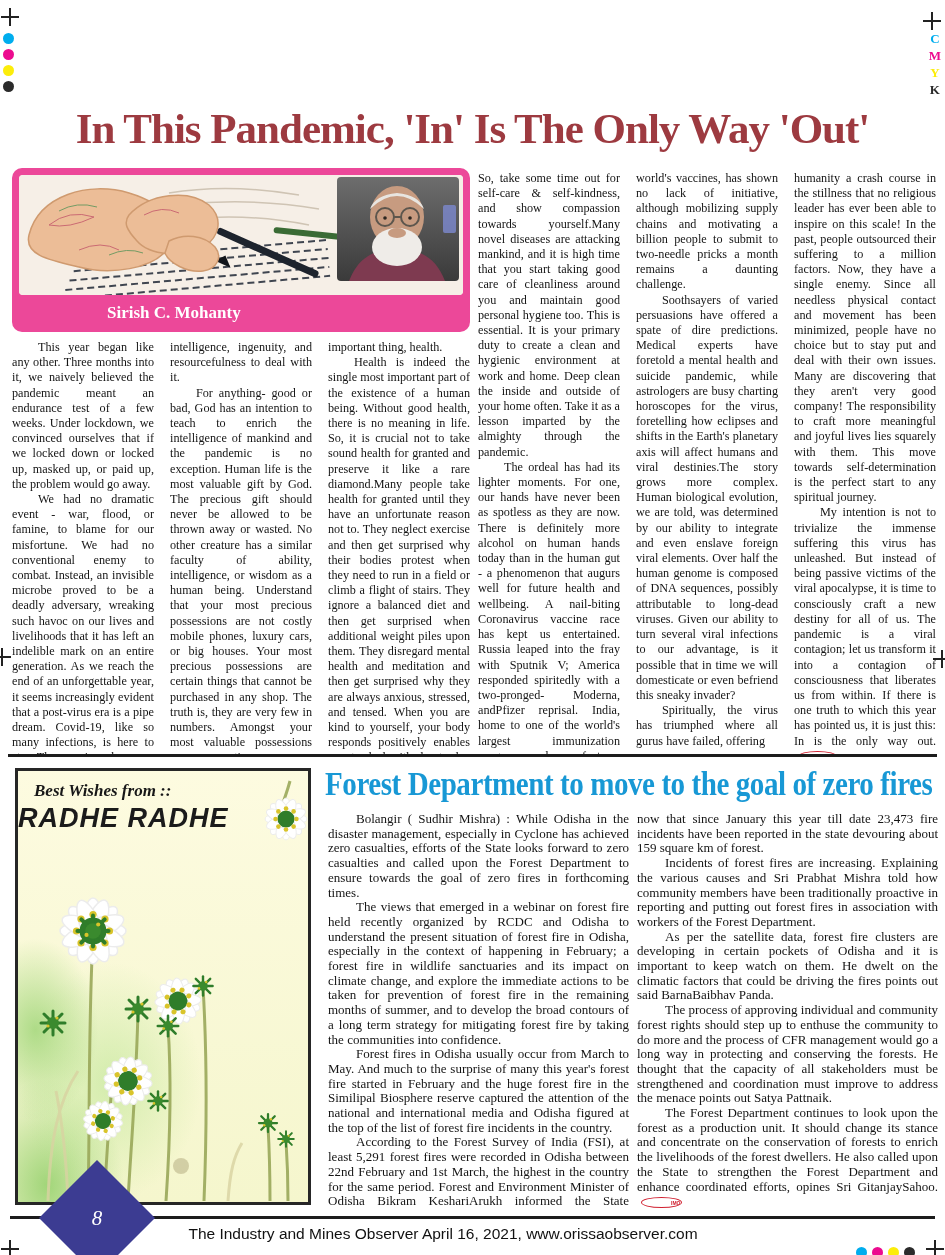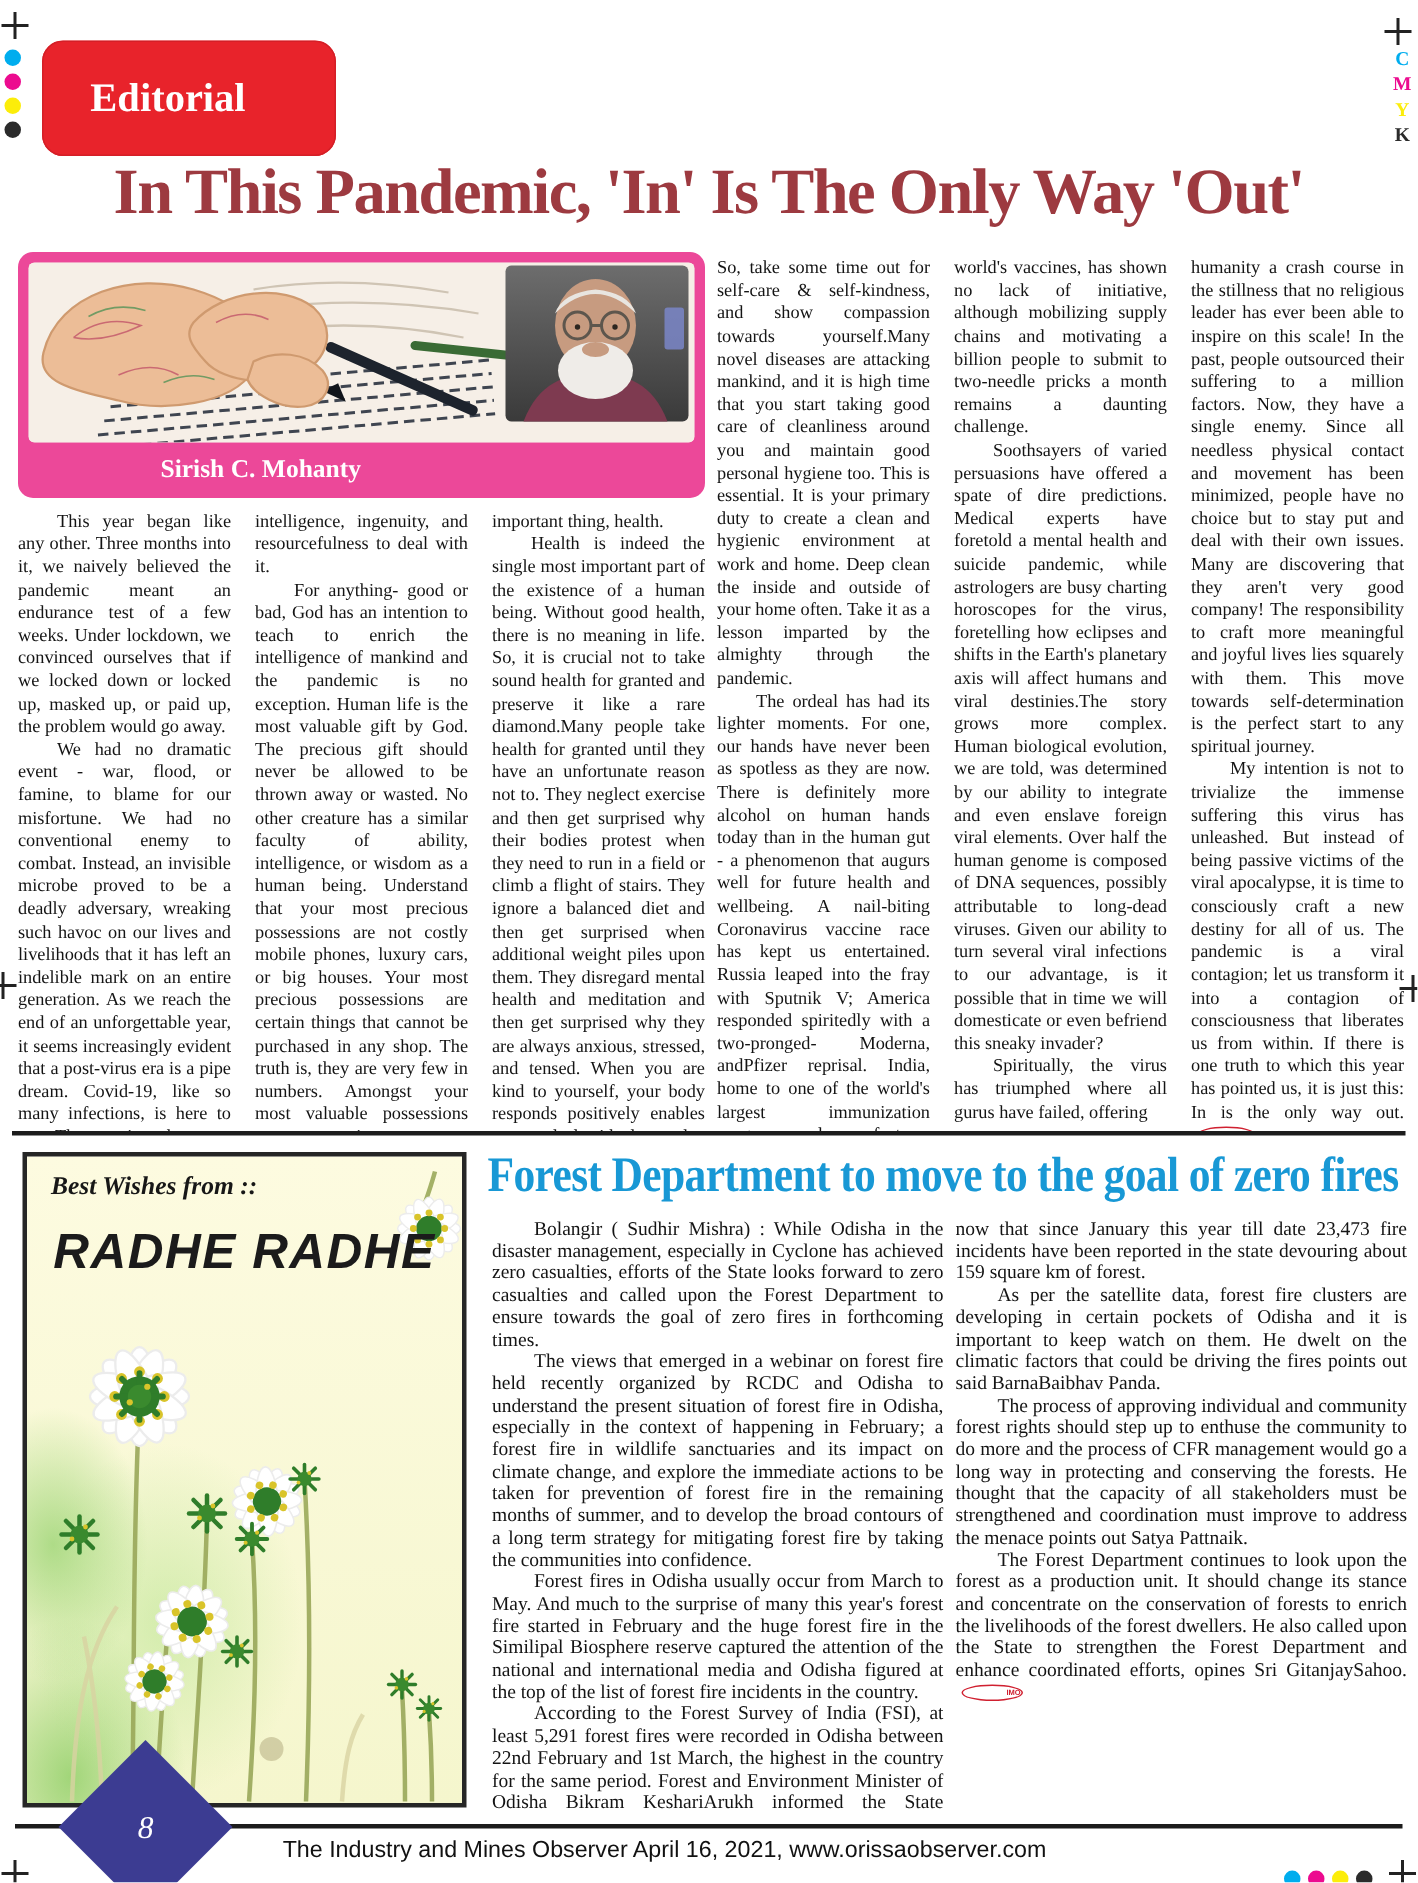--- a/index.html
+++ b/index.html
@@ -61,23 +61,23 @@
     background:
       radial-gradient(90px 130px at 6% 60%, rgba(150,210,110,.75), rgba(150,210,110,0) 70%),
       radial-gradient(130px 170px at 32% 72%, rgba(175,225,135,.5), rgba(175,225,135,0) 70%),
       radial-gradient(110px 150px at 10% 96%, rgba(140,205,100,.8), rgba(140,205,100,0) 70%),
       linear-gradient(#fdfbe0, #f5f6cd);
     overflow:hidden;
   }
   .ad-flowers { position:absolute; inset:0; z-index:0; }
   .ad-tagline { position:relative; z-index:1; display:block; margin:10px 0 0 16px;
     font-style:italic; font-weight:bold; font-size:17px; color:#171717; }
-  .ad-title { position:relative; z-index:1; display:block; margin-top:14px; text-align:center;
+  .ad-title { position:relative; z-index:1; display:block; margin-top:2px; text-align:left;
     font-family:"Liberation Sans", sans-serif; font-style:italic; font-weight:bold;
-    font-size:33px; letter-spacing:1px; color:#1b1b1b; }
+    font-size:27px; letter-spacing:1px; color:#1b1b1b; }
   
   .forest-headline {
     position:absolute; left:325px; top:766px; width:615px;
     color:#1898d5; font-weight:bold; font-size:33px; white-space:nowrap;
     transform:scaleX(.88); transform-origin:left center; letter-spacing:-.5px;
   }
   .forest-cols { position:absolute; left:328px; top:812px; width:610px; height:398px; display:flex; gap:8px; }
   .fcol { width:301px; height:100%; overflow:hidden; }
   .fcol p { font-size:13px; line-height:14.7px; text-indent:28px; }
   
@@ -119,23 +119,20 @@
     <i style="background:#fced0a"></i>
       <i style="background:#2b2b2b"></i>
   </div>
   <div class="cmyk">
     <div style="color:#00adee">C</div>
     <div style="color:#ec0b8f">M</div>
     <div style="color:#fced0a">Y</div>
     <div style="color:#2b2b2b">K</div>
   </div>
 
-  <div class="editorial-badge">
-    <span>Editorial</span>
-  </div>
   <h1 class="headline">In This Pandemic, 'In' Is The Only Way 'Out'</h1>
 
   <div class="photo-block">
     <div class="photo-strip">
       <svg width="444" height="120" viewBox="0 0 444 120" preserveAspectRatio="none">
         <defs>
           <linearGradient id="pgrad" x1="0" y1="0" x2="0" y2="1">
             <stop offset="0" stop-color="#6d6d6d"></stop>
               <stop offset="1" stop-color="#3a3a3a"></stop>
           </linearGradient>
@@ -311,20 +308,21 @@
   <h2 class="forest-headline">Forest Department to move to the goal of zero fires</h2>
   <div class="forest-cols">
     <div class="fcol">
         <p class="para">Bolangir ( Sudhir Mishra) : While Odisha in the disaster management, especially in Cyclone has achieved zero casualties, efforts of the State looks forward to zero casualties and called upon the Forest Department to ensure  towards the goal of zero fires in forthcoming times.</p>
         <p class="para">The views that emerged in a webinar on forest fire held recently organized by  RCDC and Odisha to understand the present situation of forest fire in Odisha, especially in the context of happening in February; a forest fire in wildlife sanctuaries and its impact on climate change, and explore the immediate actions to be taken for prevention of forest fire in the remaining months of summer, and to develop the broad contours of a long term strategy for mitigating forest fire by taking the communities into confidence.</p>
         <p class="para">Forest fires in Odisha usually occur from March to May. And much to the surprise of many this year's forest fire started in February and the huge forest fire in the Similipal Biosphere reserve captured the attention of the national and international media and Odisha figured at the top of the list of forest fire incidents in the country.</p>
         <p class="para">According to the Forest Survey of India (FSI), at least 5,291 forest fires were recorded in Odisha between 22nd February and 1st March, the highest in the country for the same period. Forest and Environment Minister of Odisha Bikram KeshariArukh informed the State Assembly in session</p>
       </div>
     <div class="fcol">
         <p class="para flush">now that since January this year till date 23,473 fire incidents have been reported in the state devouring about 159 square km of forest.</p>
+        <p class="para">Incidents of forest fires are increasing. Explaining the various causes and Sri Prabhat Mishra told how community members have been traditionally proactive in reporting and putting out forest fires in association with workers of the Forest Department.</p>
         <p class="para">As per the satellite data, forest fire clusters are developing in certain pockets of Odisha and it is important to keep watch on them. He dwelt on the climatic factors that could be driving the fires points out said  BarnaBaibhav Panda.</p>
         <p class="para">The process of approving individual and community forest rights should step up to enthuse the community to do more and the process of CFR management would go a long way in protecting and conserving the forests. He thought that the capacity of all stakeholders must be strengthened and coordination must improve to address the menace points out Satya Pattnaik.</p>
         <p class="para">The Forest Department continues to look upon the forest as a production unit. It should change its stance and concentrate on the conservation of forests to enrich the livelihoods of the forest dwellers. He also called upon the State to strengthen the Forest Department and enhance coordinated efforts, opines Sri GitanjaySahoo.<span class="endmark">IMO</span></p>
       </div>
   </div>
 
   <div class="footer-rule"></div>
   <div class="page-diamond">
     <span>8</span>
   </div>

